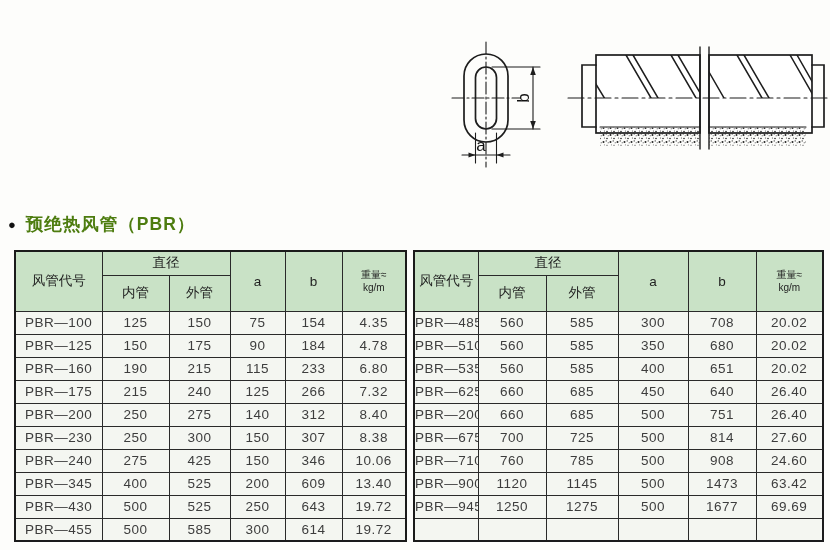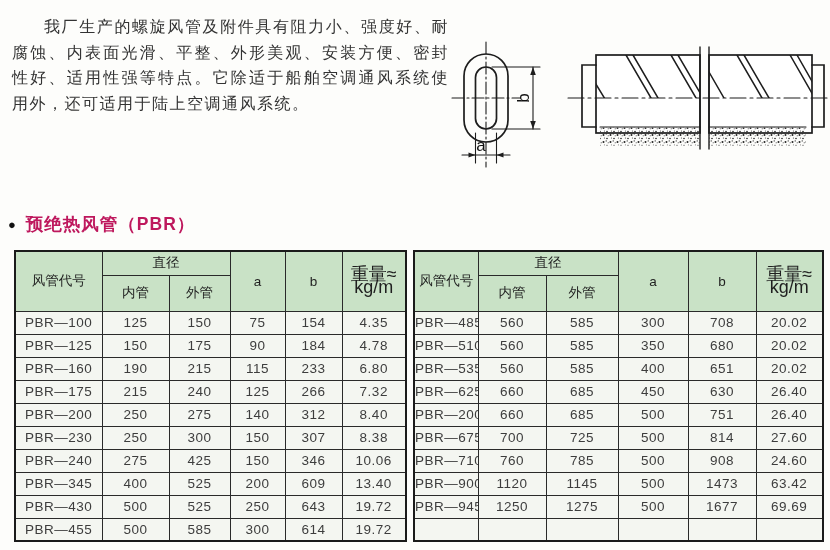--- a/index.html
+++ b/index.html
@@ -22,21 +22,21 @@
   }
   .intro p { margin: 0; text-indent: 2em; }
 
   
   .section-title-row {
     position: absolute; left: 8px; top: 212px;
     display: flex; align-items: center; gap: 10px;
   }
   .section-title-row .bullet { font-size: 13px; color:#111; }
   .section-title-row h2 {
-    margin: 0; font-size: 17.5px; font-weight: 600; color:#be185d;
+    margin: 0; font-size: 17.5px; font-weight: 600; color:#4d7c0f;
     letter-spacing: 1px;
   }
 
   
   .drawings { position: absolute; left: 440px; top: 6px; }
 
   
   .tables {
     position: absolute; left: 14px; top: 250px;
     display: flex; gap: 6px; align-items: flex-start;
@@ -51,34 +51,33 @@
     border: 1.5px solid #2a2a2a;
     padding: 0; text-align: center; vertical-align: middle;
     font-weight: normal; overflow: hidden; white-space: nowrap;
   }
   thead th {
     background: #c9e2c6;
     font-size: 13.5px; color: #1f1f1f;
   }
   thead tr.h1 th { height: 24px; }
   thead tr.h2 th { height: 36px; }
-  th.weight { font-size: 18px; line-height: 13px; }
+  th.weight { font-size: 10px; line-height: 13px; }
   tbody td {
     background: #f4f6f1;
     height: 23px; font-size: 13.5px; color: #3d3d3d;
     letter-spacing: 0.5px;
   }
 </style>
 </head>
 <body>
 
 <div class="page">
 
   <div class="intro">
-    <p>我厂生产的螺旋风管及附件具有阻力小、强度好、耐腐蚀、内表面光滑、平整、外形美观、安装方便、密封性好、适用性强等特点。它除适于船舶空调通风系统使用外，还可适用于陆上空调通风系统。</p>
   </div>
 
   <svg class="drawings" width="390" height="208" viewBox="440 6 390 208">
     <defs>
       <pattern id="stip" width="7" height="7" patternUnits="userSpaceOnUse">
         <circle cx="1.5" cy="2" r="1" fill="#222"></circle>
         <circle cx="5" cy="5.5" r="0.8" fill="#222"></circle>
         <circle cx="4.2" cy="0.9" r="0.6" fill="#222"></circle>
         <circle cx="2.4" cy="5" r="0.5" fill="#222"></circle>
         <circle cx="6.2" cy="2.8" r="0.5" fill="#222"></circle>
@@ -311,21 +310,21 @@
             <td>585</td>
             <td>400</td>
             <td>651</td>
             <td>20.02</td>
           </tr>
           <tr>
             <td>PBR—625</td>
             <td>660</td>
             <td>685</td>
             <td>450</td>
-            <td>630</td>
+            <td>640</td>
             <td>26.40</td>
           </tr>
           <tr>
             <td>PBR—200</td>
             <td>660</td>
             <td>685</td>
             <td>500</td>
             <td>751</td>
             <td>26.40</td>
           </tr>

